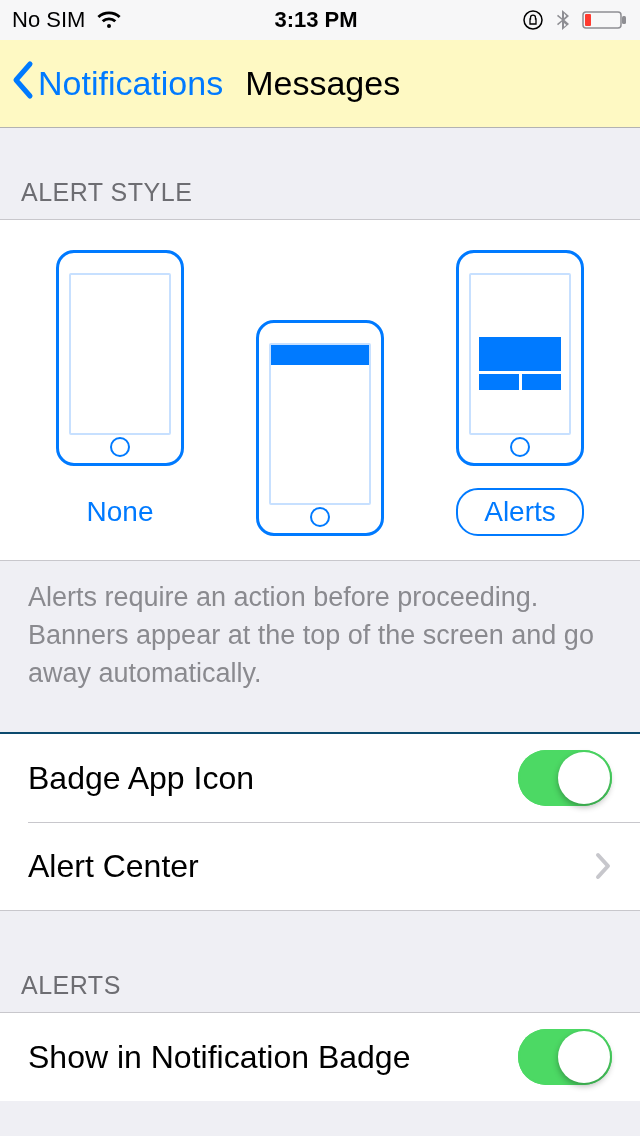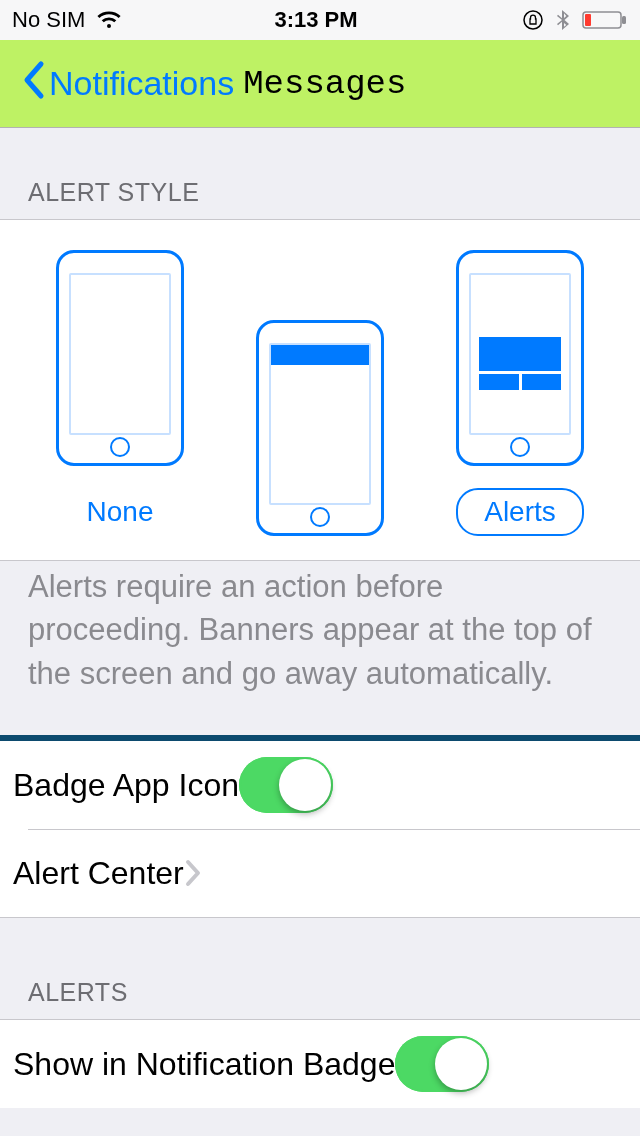--- a/index.html
+++ b/index.html
@@ -22,47 +22,46 @@
     font-size: 22px;
     font-weight: 400;
     color: #000;
   }
   .status-left, .status-right { display: flex; align-items: center; gap: 12px; }
   .status-center { position: absolute; left: 0; right: 8px; text-align: center; pointer-events: none; font-weight:600; font-size:22px;}
   .wifi-icon, .lock-icon, .bt-icon, .batt-icon { display:inline-flex; align-items:center; }
   
   .nav-bar {
     height: 88px;
-    background: #bef264;
+    background: #fef9c3;
     border-bottom: 1px solid #b2b2b2;
     display: flex;
     align-items: center;
-    padding: 0 21px;
+    padding: 0 10px;
     position: relative;
   }
   .nav-back {
     display: flex;
     align-items: center;
     color: #007aff;
     font-size: 34px;
     font-weight: 300;
     gap: 4px;
   }
   .nav-title {
     font-size: 34px;
     font-weight: 500;
-    margin-left: 9px;
+    margin-left: 22px;
     color: #000;
-    font-family: Liberation Mono, monospace;
   }
   
   .section-header {
     font-size: 25px;
     color: #6d6d72;
-    padding: 50px 28px 12px 28px;
+    padding: 50px 28px 12px 21px;
     text-transform: uppercase;
     letter-spacing: 0.5px;
   }
   
   .alert-style-group {
     background: #fff;
     border-top: 1px solid #c8c7cc;
     border-bottom: 1px solid #c8c7cc;
     padding: 30px 20px 24px 20px;
     display: flex;
@@ -131,37 +130,38 @@
     left: 8px;
     right: 8px;
     top: 99px;
     height: 16px;
     display: flex;
     gap: 3px;
   }
   .alert-btns div { flex:1; background:#007aff; }
   
   .section-footer {
-    font-size: 31px;
+    font-size: 27px;
     color: #8a8a8f;
-    padding: 4px 28px 40px 28px;
+    padding: 18px 28px 40px 28px;
     line-height: 1.4;
-    border-bottom: 6px solid #0c4a6e;
+    border-bottom: 2px solid #0c4a6e;
   }
   
   .cell-group {
     background: #fff;
     border-top: 1px solid #c8c7cc;
     border-bottom: 1px solid #c8c7cc;
   }
   .cell {
     min-height: 88px;
     display: flex;
     align-items: center;
-    padding: 0 13px;
+    justify-content: space-between;
+    padding: 0 28px;
     font-size: 32px;
     color: #000;
     position: relative;
   }
   .cell + .cell::before {
     content: "";
     position: absolute;
     top: 0;
     left: 28px;
     right: 0;

